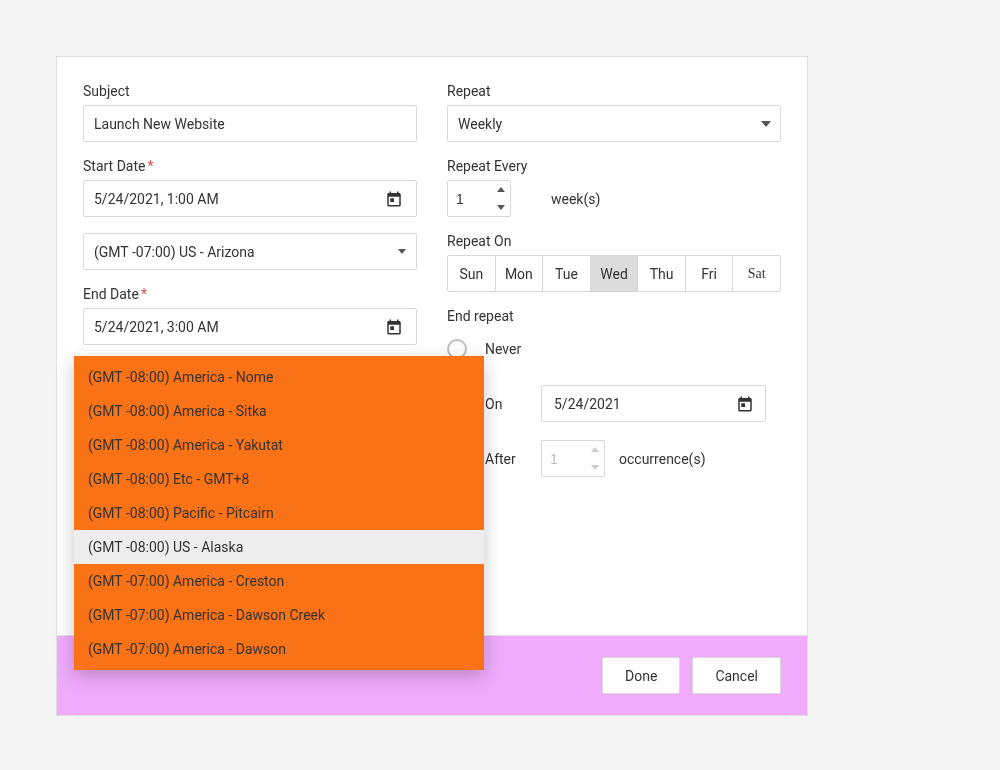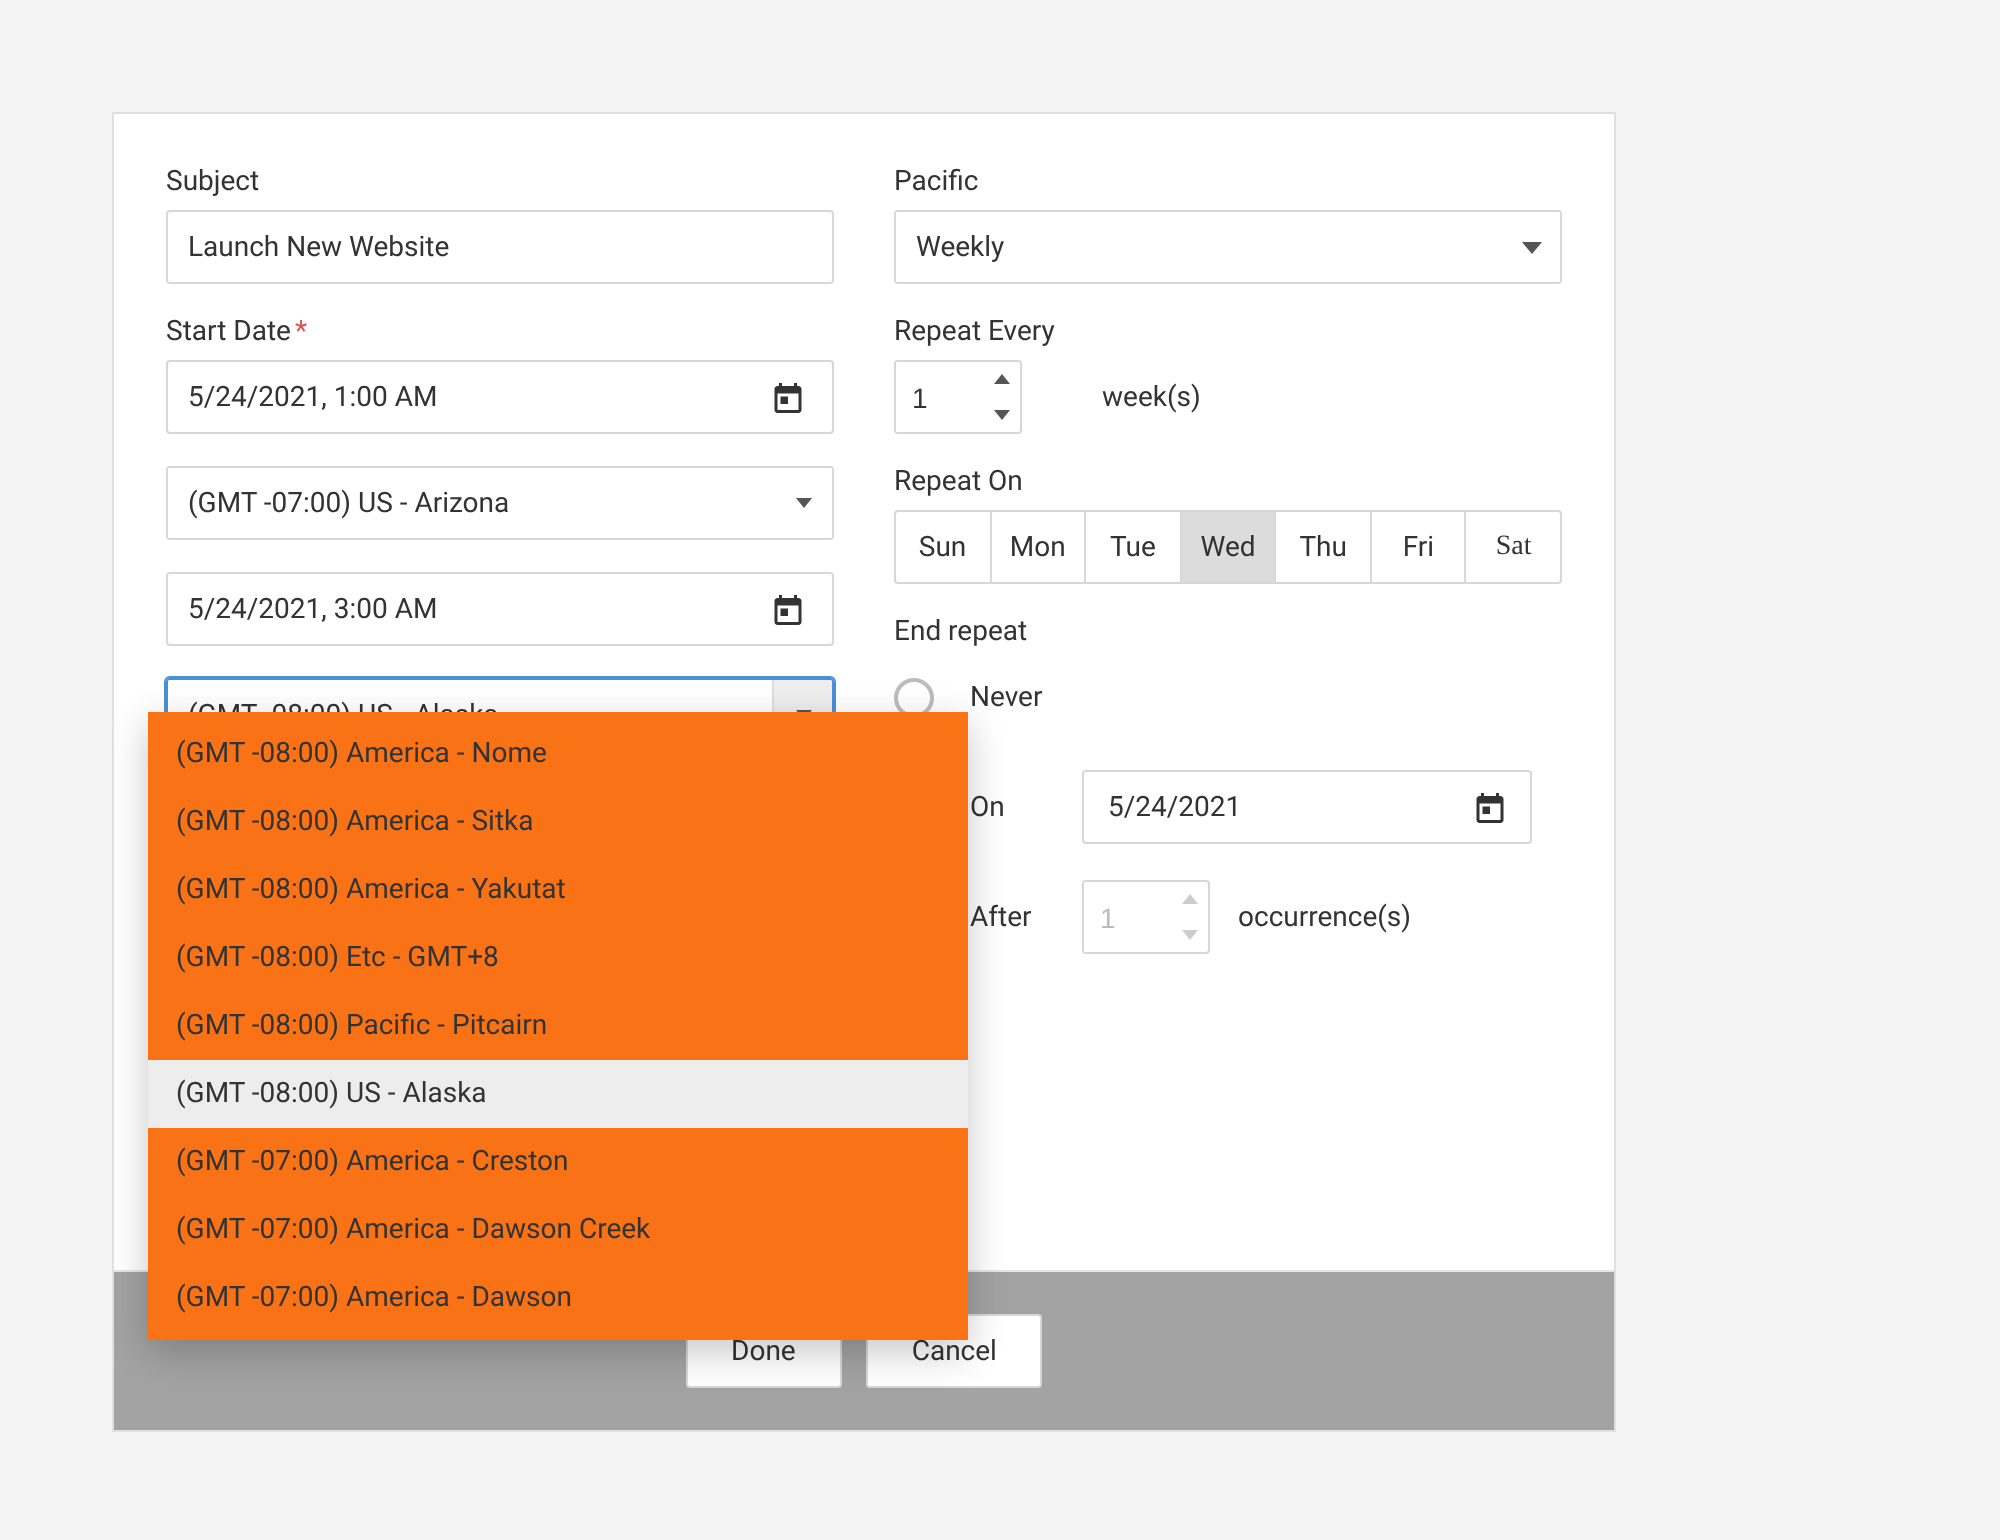--- a/index.html
+++ b/index.html
@@ -108,23 +108,23 @@
     z-index:10;
   }
   .dd-item { height:34px; display:flex; align-items:center; padding:0 14px; }
   .dd-item.sel { background:#ededed; }
   
   .footer {
     position:absolute;
     left:0; right:0; bottom:0;
     height:80px;
     border-top:1px solid #e5e5e5;
-    display:flex; align-items:center; justify-content:center;
+    display:flex; align-items:center; justify-content:flex-end;
     padding:0 26px; gap:12px;
-    background:#a3a3a3;
+    background:#f0abfc;
   }
   .btn {
     height:37px; padding:0 22px;
     border:1px solid #d7d7d7; border-radius:2px;
     background:#fff; font-size:14px; color:#333;
     display:flex; align-items:center; justify-content:center;
   }
   
   svg { display:block; }
 </style>
@@ -160,20 +160,23 @@
       <div class="group">
         <div class="select-box">
           <span class="text">(GMT -07:00) US - Arizona</span>
           <span class="select-caret">
               <span class="caret-down"></span>
             </span>
         </div>
       </div>
 
       <div class="group">
+        <div class="field-label">
+          <span>End Date</span><span class="req">*</span>
+        </div>
         <div class="input-box">
           <span class="text">5/24/2021, 3:00 AM</span>
           <span class="icon-btn">
             <svg width="18" height="18" viewBox="0 0 24 24" fill="#333">
                 <path d="M19 4h-1V2h-2v2H8V2H6v2H5C3.9 4 3 4.9 3 6v14c0 1.1.9 2 2 2h14c1.1 0 2-.9 2-2V6c0-1.1-.9-2-2-2zm0 16H5V9h14v11zM7 11h5v5H7z"></path>
               </svg>
           </span>
         </div>
       </div>
 
@@ -184,21 +187,21 @@
               <span class="caret-down"></span>
             </span>
         </div>
       </div>
 
     </div>
 
     <div class="col">
 
       <div class="group">
-        <div class="field-label">Pacific</div>
+        <div class="field-label">Repeat</div>
         <div class="select-box">
           <span class="text">Weekly</span>
           <span class="select-caret">
               <span class="caret-down lg"></span>
             </span>
         </div>
       </div>
 
       <div class="group">
         <div class="field-label">Repeat Every</div>

